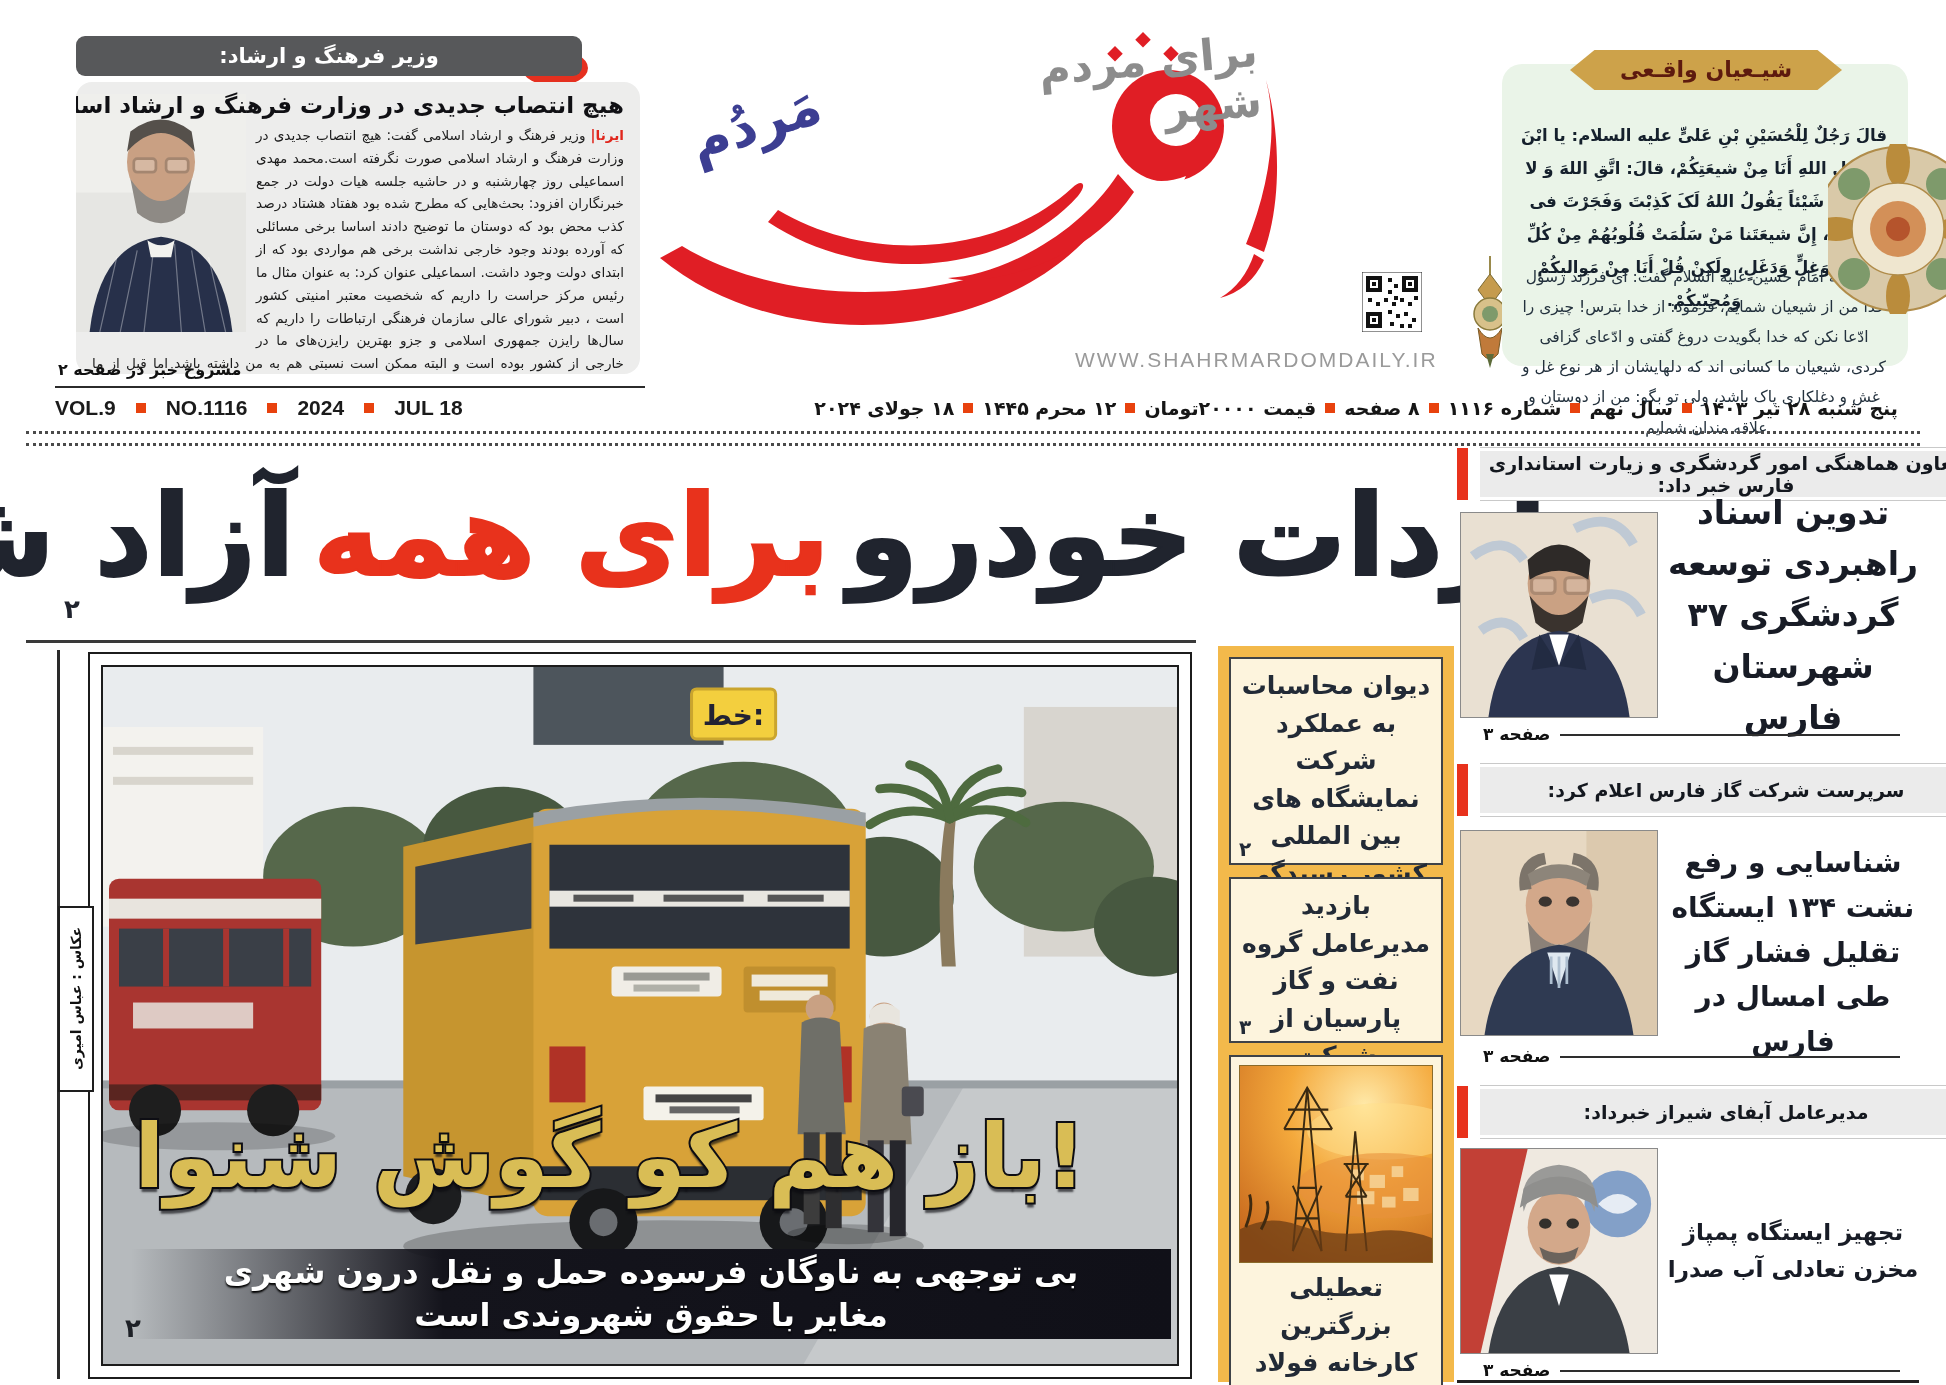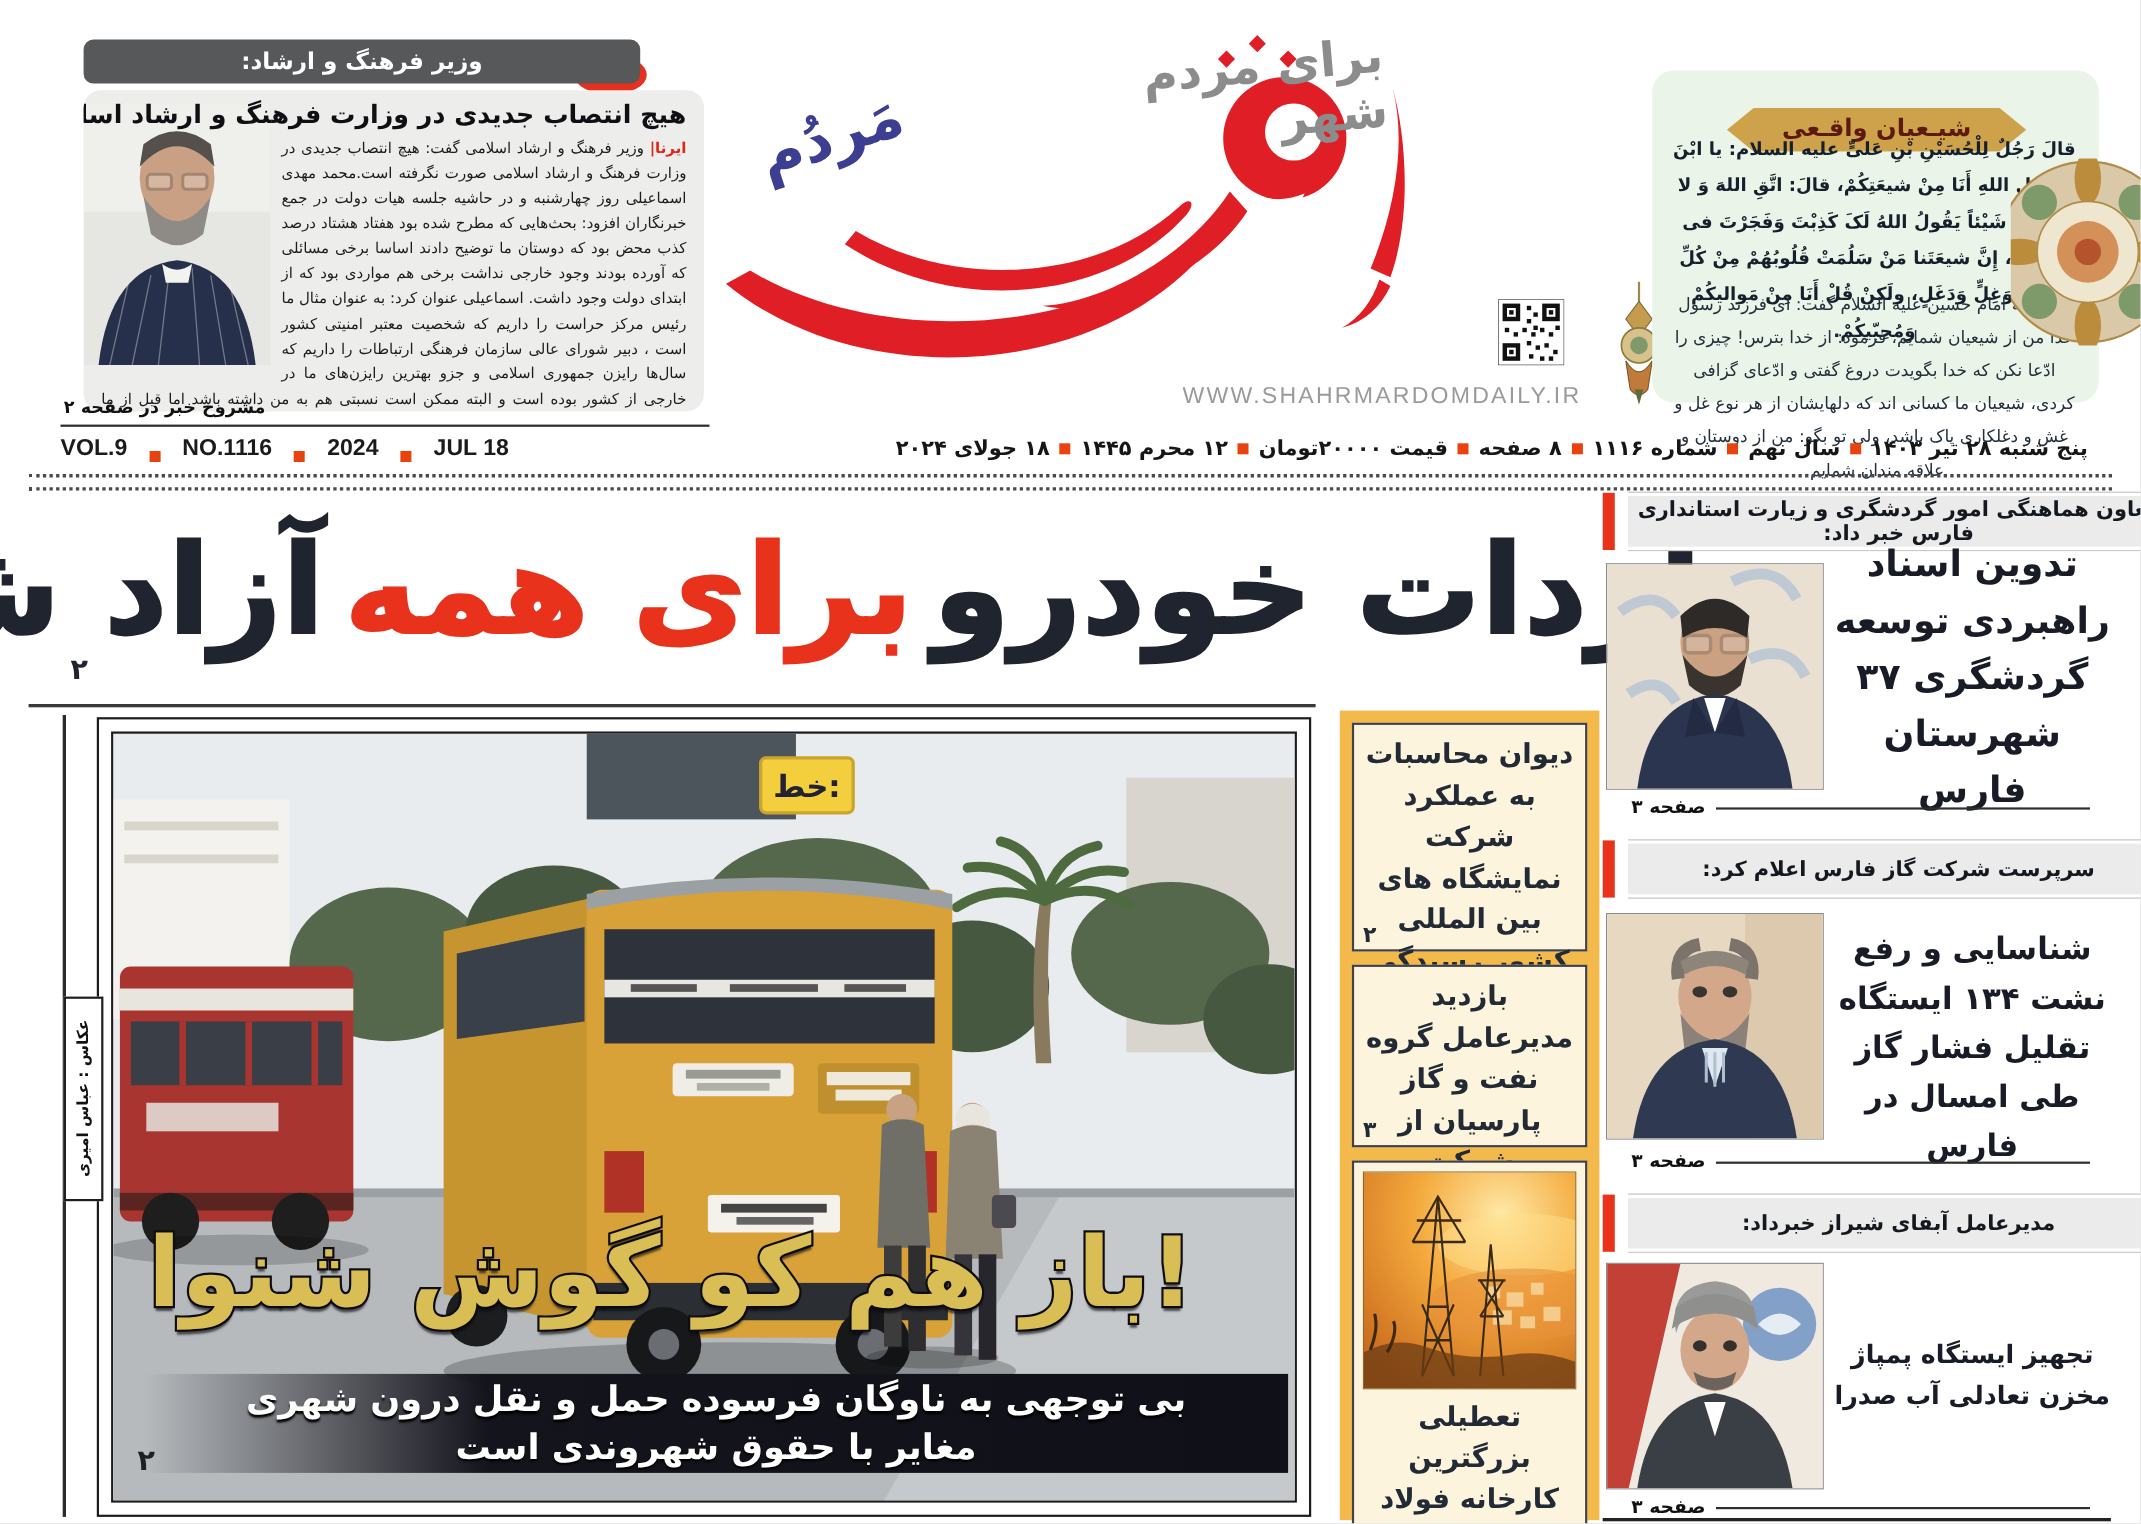--- a/index.html
+++ b/index.html
@@ -28,29 +28,29 @@
            transform:rotate(-5deg);text-align:right;}
   .mardom{left:688px;top:92px;font-size:54px;font-weight:bold;color:#3c3e92;transform:rotate(-18deg);}
   .website{left:1075px;top:348px;font-family:"Liberation Sans",sans-serif;font-size:21px;color:#9a9a9a;letter-spacing:2px;}
   .qr{left:1362px;top:272px;width:60px;height:60px;}
   .tassel{left:1466px;top:256px;width:48px;height:112px;}
 
   
   .faith{left:1502px;top:64px;width:406px;height:302px;background:#eaf4e8;border-radius:20px;}
   .faith-banner{position:absolute;left:68px;top:-14px;width:272px;height:40px;background:#cda24a;
     clip-path:polygon(0 50%,9% 0,91% 0,100% 50%,91% 100%,9% 100%);
-    color:#5d1a0e;font-weight:bold;font-size:22px;line-height:40px;text-align:center;margin-top:48px;}
+    color:#5d1a0e;font-weight:bold;font-size:22px;line-height:40px;text-align:center;}
   .faith-arabic{position:absolute;left:16px;right:18px;top:38px;font-size:16.5px;font-weight:bold;
     line-height:2.0;color:#15202c;text-align:center;}
   .faith-persian{position:absolute;left:16px;right:18px;top:182px;font-size:15.5px;
     line-height:1.95;color:#23313d;text-align:center;}
   .ornament{left:1828px;top:144px;width:130px;height:170px;}
 
   
-  .dl-left{left:55px;top:396px;display:flex;align-items:flex-end;gap:11px;
+  .dl-left{left:55px;top:396px;display:flex;align-items:center;gap:11px;
     font-family:"Liberation Sans",sans-serif;font-weight:bold;font-size:21px;color:#1b1b1b;}
   .dl-right{right:48px;top:397px;display:flex;align-items:center;direction:rtl;
     font-size:19px;font-weight:bold;color:#161616;white-space:nowrap;}
   .sq{width:10px;height:10px;background:#e8420e;display:inline-block;margin:0 9px;flex:none;}
   .dots{left:26px;width:1894px;border-top:3px dotted #4a4a4a;height:0;}
 
   
   .mh{left:36px;top:452px;width:1424px;height:168px;display:flex;align-items:center;justify-content:center;
       direction:rtl;white-space:nowrap;font-weight:bold;font-size:113px;color:#20242e;
       -webkit-text-stroke:2px currentColor;letter-spacing:-2px;}

